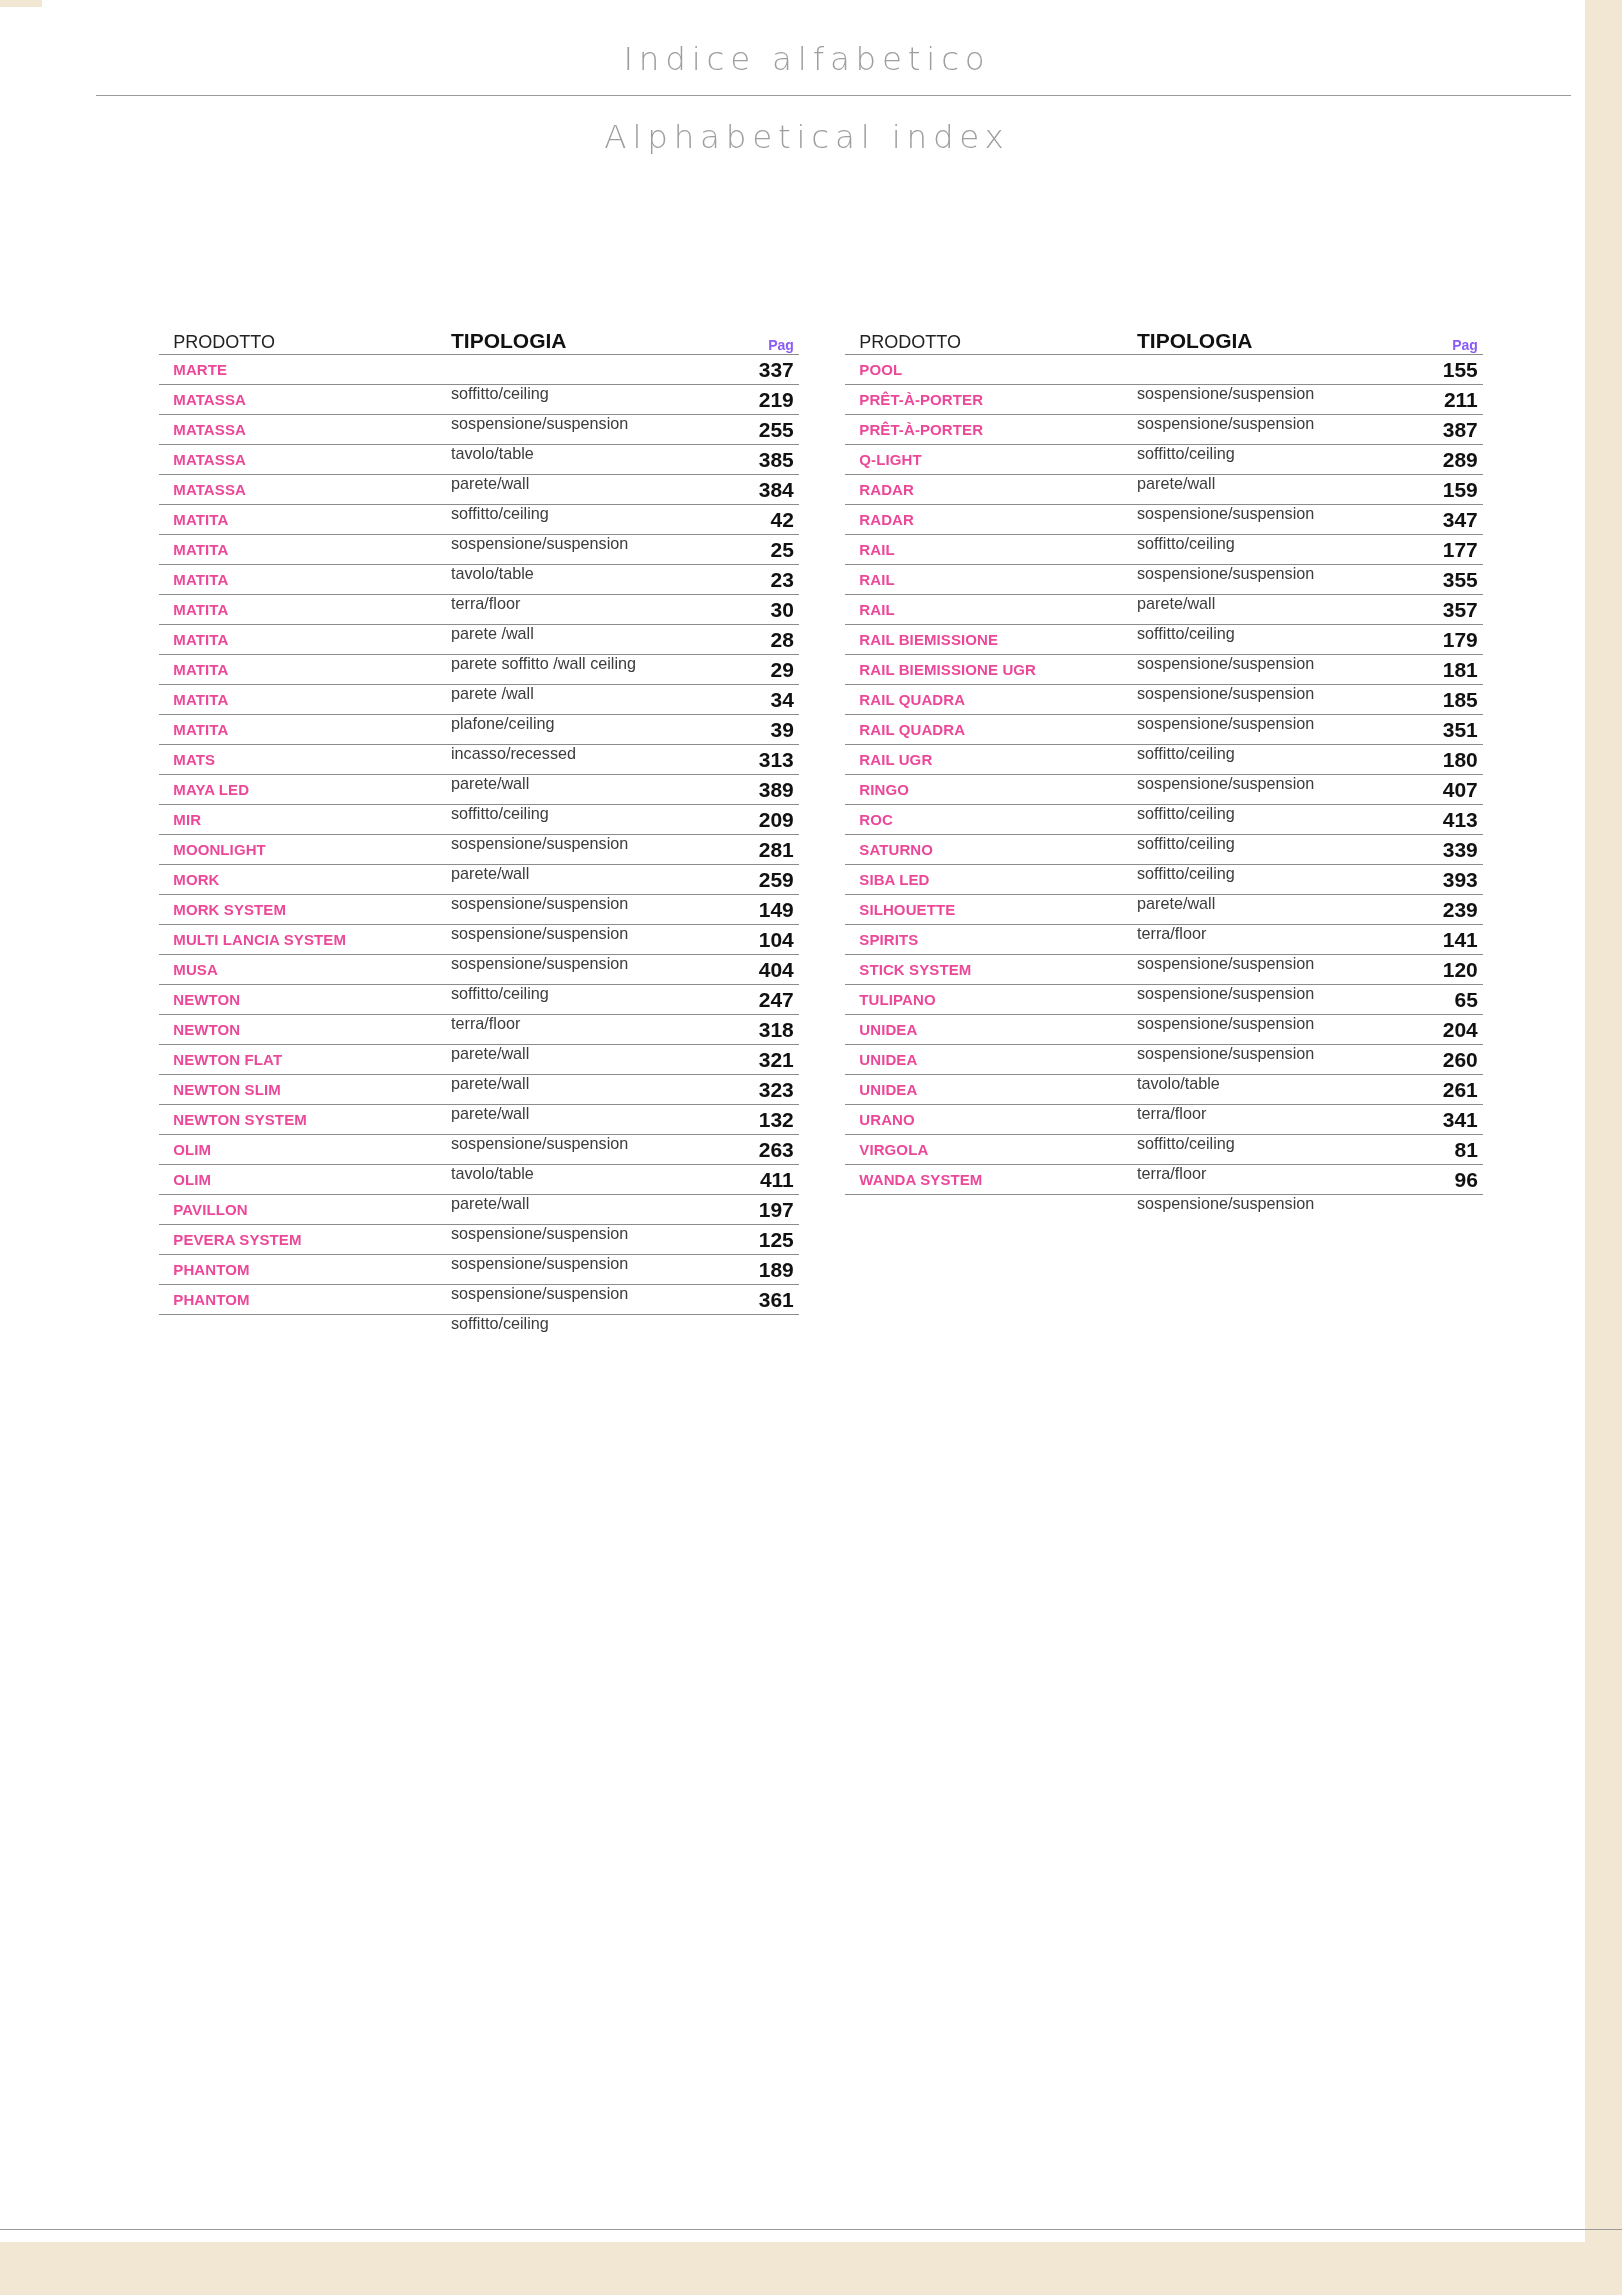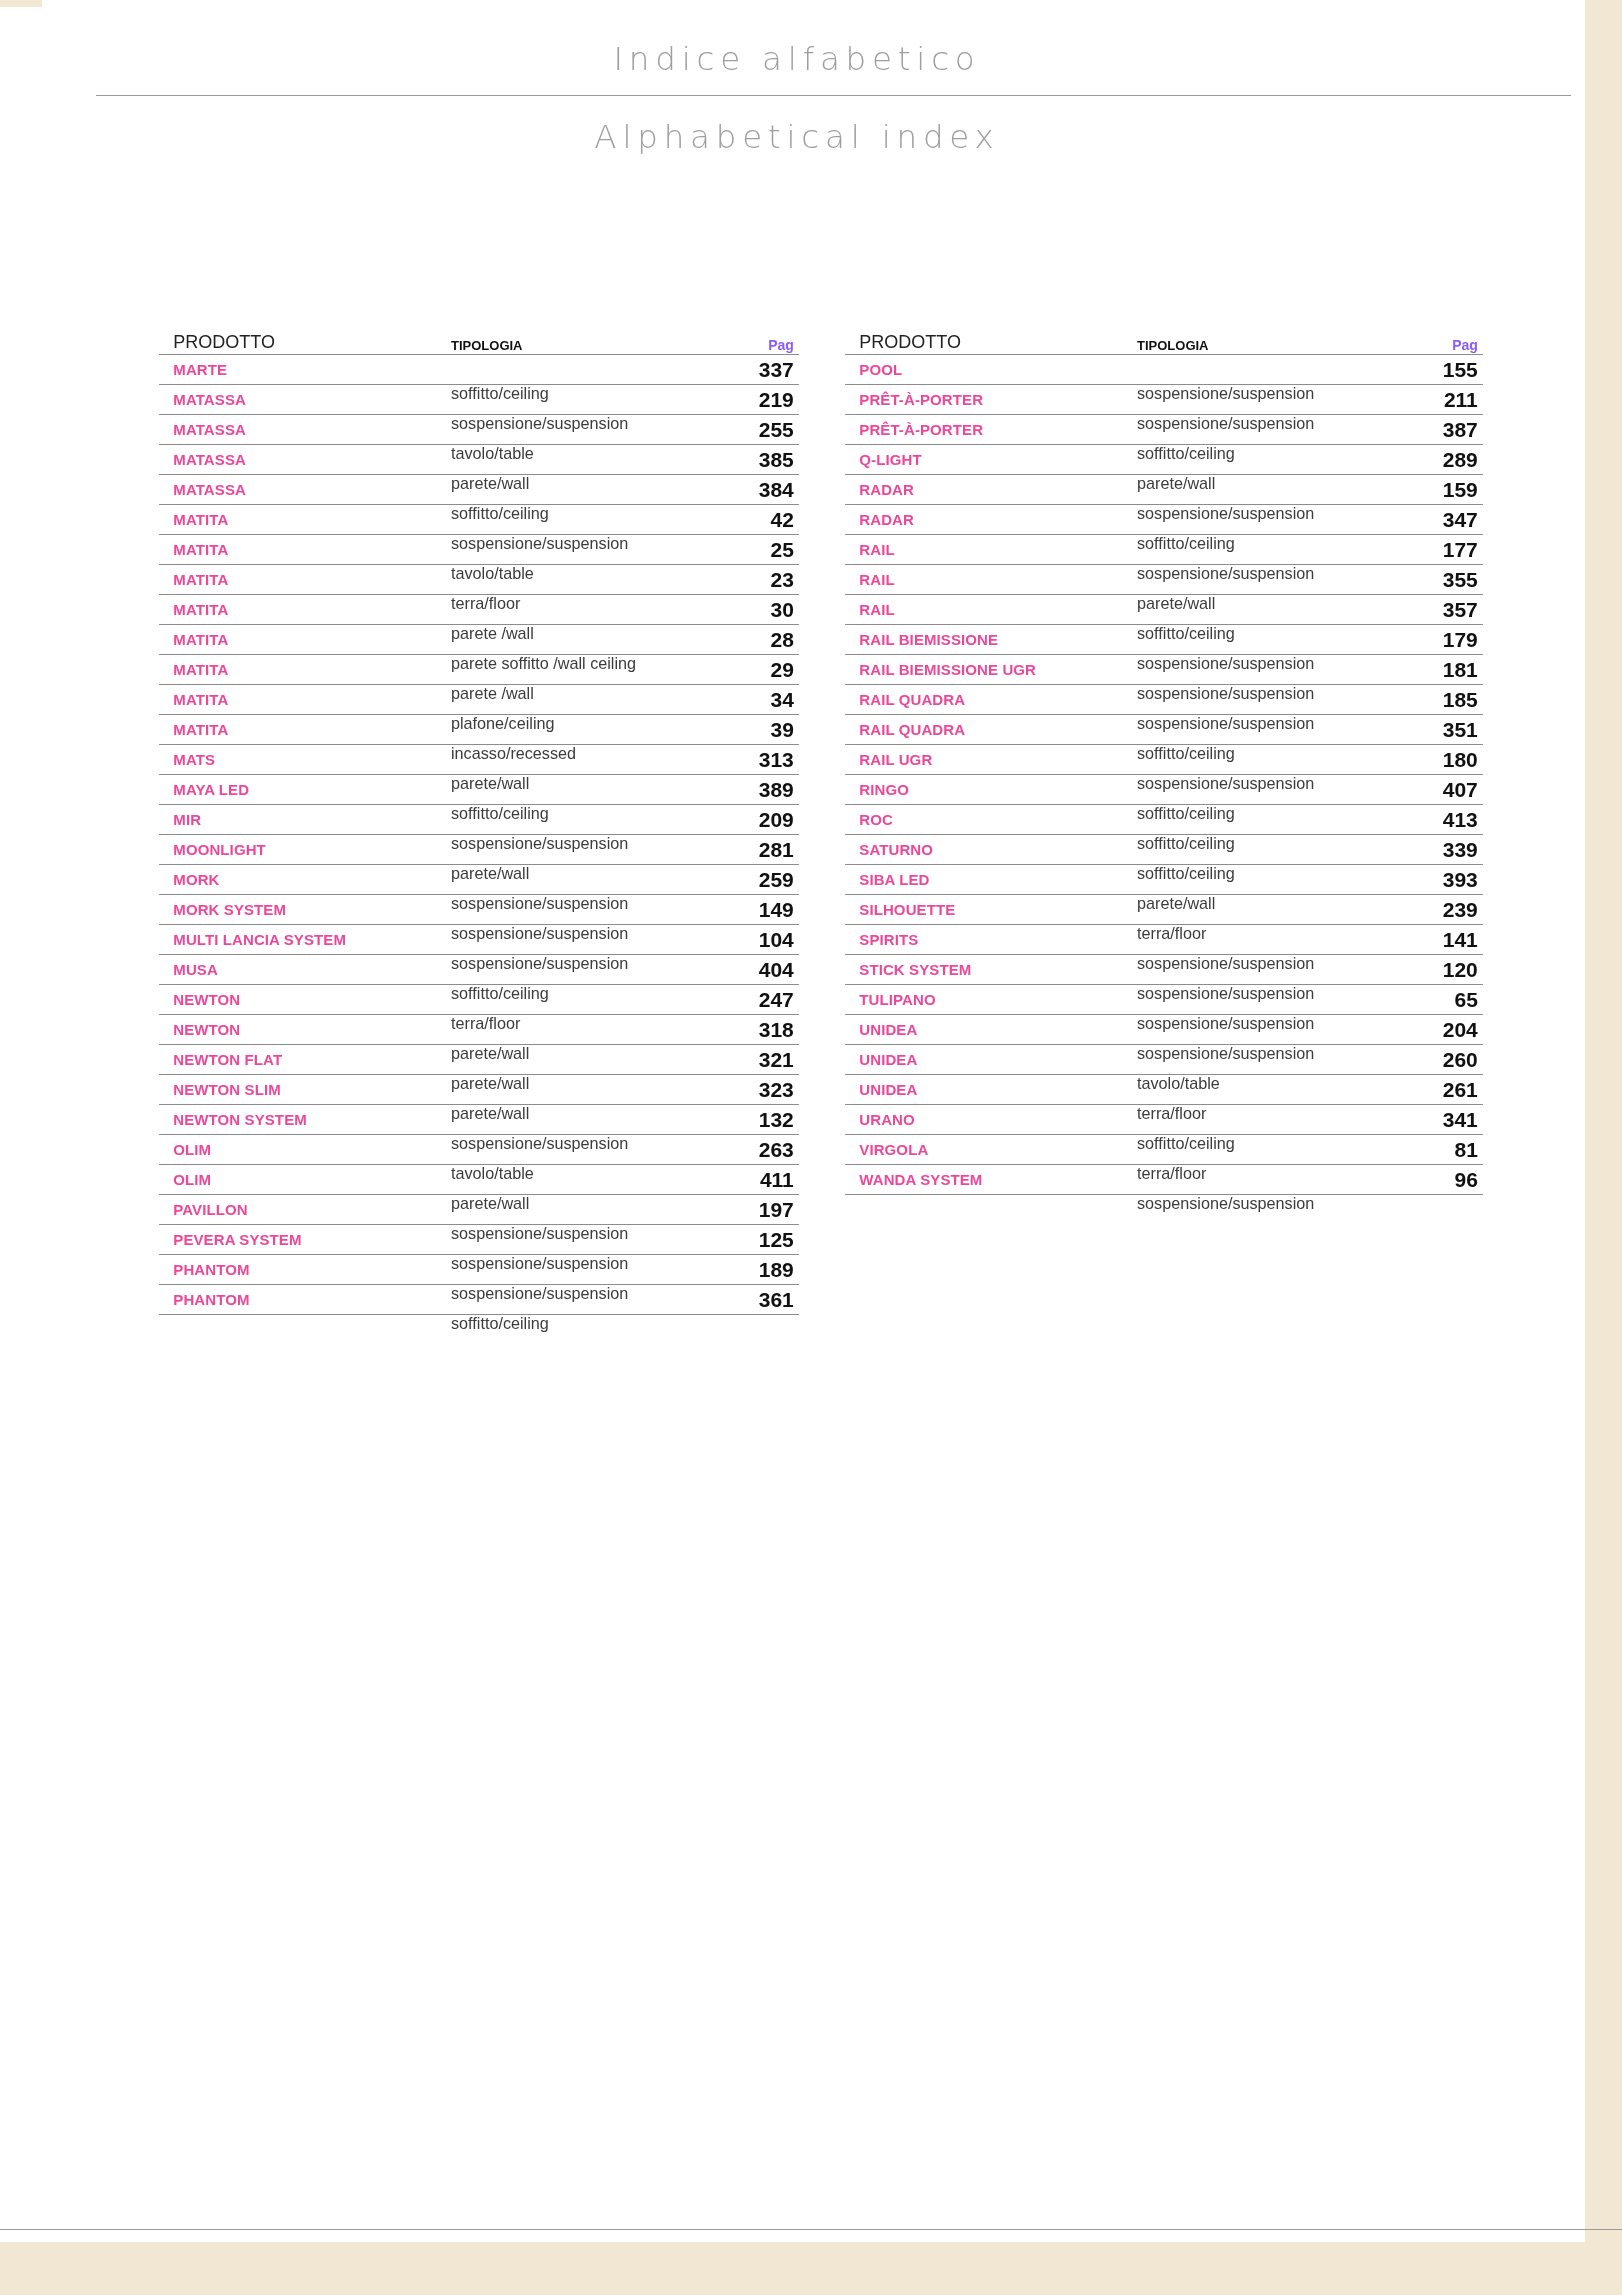--- a/index.html
+++ b/index.html
@@ -6,39 +6,39 @@
   body{
     width:1623px;height:2295px;position:relative;background:#ffffff;
     font-family:"Liberation Sans", sans-serif;overflow:hidden;
   }
   
   .band-right{position:absolute;top:0;right:0;width:38px;height:100%;background:var(--band,#f2e7d3);}
   .band-bottom{position:absolute;left:0;bottom:0;width:100%;height:53px;background:var(--band,#f2e7d3);}
   .corner-chip{position:absolute;top:0;left:0;width:42px;height:6.5px;background:var(--band,#f2e7d3);}
   
   .title{
-    position:absolute;left:4px;width:1586px;text-align:center;
+    position:absolute;left:14px;width:1586px;text-align:center;
     font-family:"DejaVu Sans", sans-serif;font-weight:200;
     color:var(--title,#9e9e9e);font-size:32.5px;letter-spacing:5.8px;
   }
   .title-it{top:40px;}
   .title-en{top:118px;}
   .title-rule{position:absolute;left:96px;right:52px;top:95px;border-top:1.3px solid var(--rule,#9a9a9a);}
   .footer-rule{position:absolute;left:0;right:0;top:2229px;border-top:1.3px solid var(--rule,#9a9a9a);}
   
   .idx-table{position:absolute;top:325px;}
   .idx-table.left{left:159px;width:640px;}
   .idx-table.right{left:845px;width:638px;}
   .thead{display:flex;align-items:flex-end;height:30px;border-bottom:1.3px solid var(--rowline,#8c8c8c);padding-bottom:1px;box-sizing:border-box;}
   .trow{display:flex;align-items:center;height:30px;border-bottom:1.3px solid var(--rowline,#8c8c8c);box-sizing:border-box;}
   .c-prod,.h-prod{flex:0 0 292px;padding-left:14.3px;box-sizing:border-box;}
   .c-type,.h-type{flex:1 1 auto;}
   .c-page,.h-page{flex:0 0 75px;text-align:right;padding-right:5.2px;box-sizing:border-box;}
   .h-prod{font-size:18px;font-weight:400;color:#222;}
-  .h-type{font-size:13px;font-weight:bold;color:#111;}
+  .h-type{font-size:21px;font-weight:bold;color:#111;}
   .h-page{font-size:14px;font-weight:bold;color:#8b5cf6;}
   .c-prod{font-size:15px;font-weight:bold;color:#ec4899;letter-spacing:0.1px;}
   .c-type{font-size:16.2px;font-weight:400;color:#3c3c3c;margin-top:47px;}
   .c-page{font-size:21px;font-weight:bold;color:#111;}
 </style>
 </head>
 <body>
 
 <div class="corner-chip"></div>
 <div class="band-right"></div>

